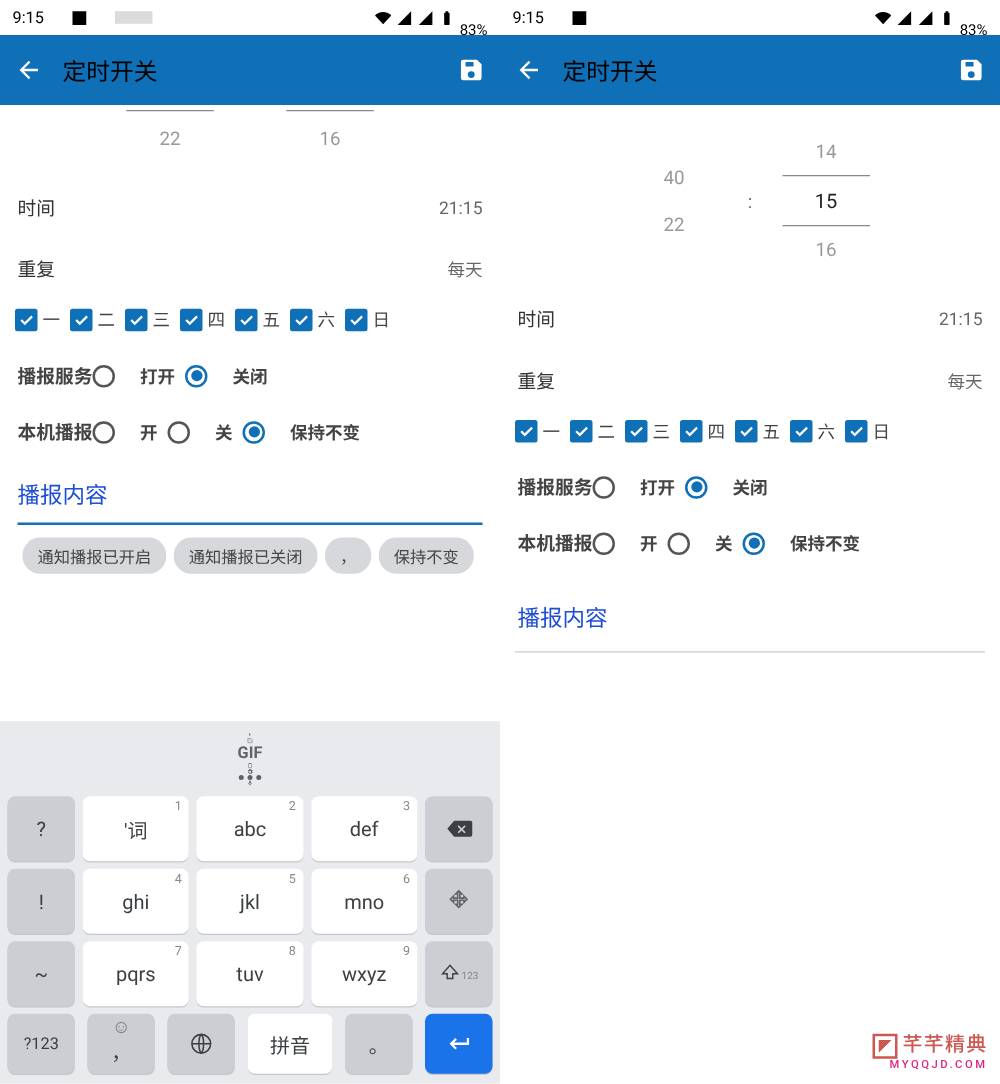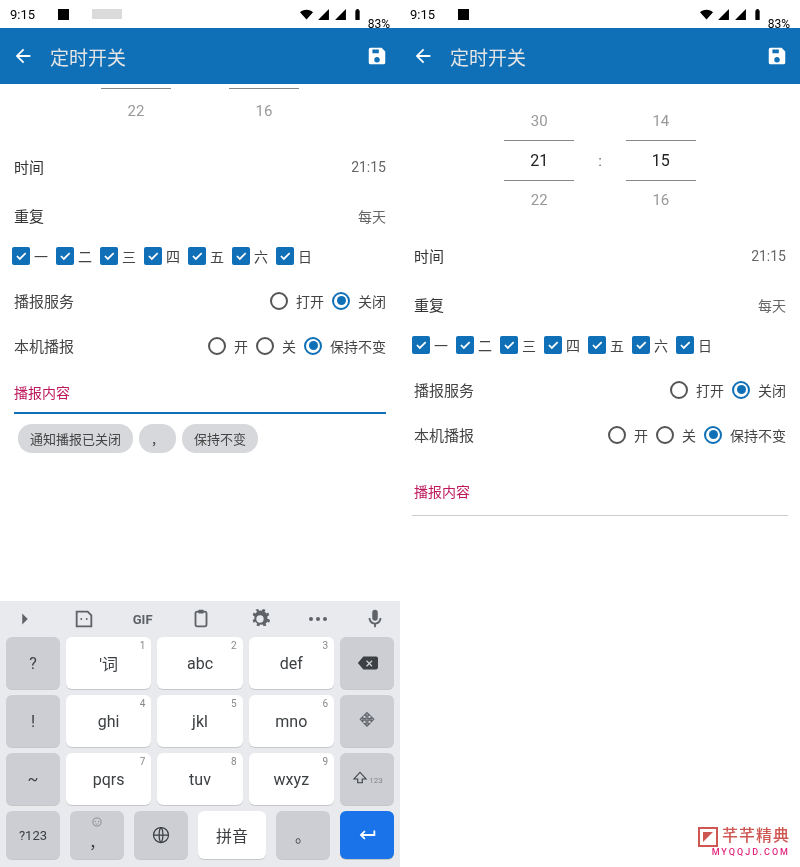--- a/index.html
+++ b/index.html
@@ -20,21 +20,21 @@
   }
   .statusbar .sb-left { display:flex; align-items:center; gap:23px; }
   .sb-square { width:11px; height:11px; background:#000; display:inline-block; }
   .sb-square.light { background:#888; }
   .statusbar .sb-right { display:flex; align-items:center; gap:4px; }
   .statusbar .sb-right svg { width:13px; height:13px; }
   .batt { font-size:12px;margin-top:20px; }
 
   
   .appbar {
-    background: #0f70b7; height: 56px; display:flex; align-items:center; padding:17px 12px; color:#e5e5e5;
+    background: #0f70b7; height: 56px; display:flex; align-items:center; padding:17px 12px; color:#000000;
     justify-content: space-between;
   }
   .appbar .left { display:flex; align-items:center; gap:16px; }
   .appbar .title { font-size: 19px; }
   .appbar svg { fill:#fff; }
 
   
   .content { flex:1; overflow:hidden; display:flex; flex-direction:column; padding: 0 12px; color:#444; }
 
   
@@ -50,37 +50,37 @@
   .row .val { color:#666; font-size:14px; }
 
   
   .days { display:flex; gap:8px; padding:6px 0 12px; align-items:center; font-size:14px;}
   .day { display:flex; align-items:center; gap:4px; }
   .chk { width:18px; height:18px; display:inline-flex; align-items:center; justify-content:center;
          background:#0f70b7; border-radius:2px; }
   .chk svg { width:14px; height:14px; stroke:#fff; stroke-width:3; fill:none; }
 
   
-  .radio-row { display:flex; justify-content:space-between; align-items:center; padding:12px 2px; font-size:15px;}
+  .radio-row { display:flex; align-items:center; padding:12px 2px; font-size:15px;font-weight:bold;}
   .radios { display:flex; gap:8px; align-items:center; }
-  .radio { display:flex; align-items:center; gap:8px; font-size:14px; }
+  .radio { display:flex; align-items:center; gap:20px; font-size:14px; }
   .rring { width:18px; height:18px; border:2px solid #555; border-radius:50%; display:inline-flex; align-items:center; justify-content:center; }
   .rring.sel { border-color:#0f70b7; }
   .rring.sel::after { content:""; width:9px; height:9px; background:#0f70b7; border-radius:50%; }
 
-  .linklabel { color:#be185d; font-size:14px; padding:14px 2px 4px; }
+  .linklabel { color:#1d4ed8; font-size:18px; padding:14px 2px 4px; }
   .input-underline { height:2px; background:#0f70b7; margin:6px 2px 10px; }
 
   
   .chips { display:flex; gap:6px; padding:0 6px 6px; }
   .chip { background:#d6d8db; color:#444; font-size:13px; border-radius:14px; padding:5px 12px; white-space:nowrap; }
 
   
   .kbd { background:#e8eaed; display:flex; flex-direction:column; }
-  .kbd-topbar { display:flex; align-items:center; justify-content:space-between; padding:8px 14px; height:36px;}
+  .kbd-topbar { display:flex; align-items:center; justify-content:space-between; padding:8px 14px; height:60px;flex-direction:column;}
   .kbd-topbar svg { width:22px; height:22px; fill:#5f6368; }
   .kbd-topbar .dots { display:flex; gap:3px; }
   .kbd-topbar .dots span { width:4px; height:4px; background:#5f6368; border-radius:50%; display:inline-block; }
   .kbd-grid { display:grid; grid-template-columns: 54px 1fr 1fr 1fr 54px; gap:6px; padding:0 6px 6px; }
   .key { background:#fff; border-radius:6px; height:52px; display:flex; align-items:center; justify-content:center;
          font-size:16px; color:#3c4043; position:relative; box-shadow: 0 1px 0 rgba(0,0,0,0.15); }
   .key.gray { background:#ccced3; }
   .key .sup { position:absolute; top:3px; right:6px; font-size:10px; color:#888; }
   .kbd-bot { display:grid; grid-template-columns: 54px 54px 54px 1fr 54px 54px; gap:10px; padding:0 6px 8px; }
   .kbd-bot .key { height:48px; }
@@ -245,20 +245,21 @@
             <span class="rring sel"></span>
             <span>保持不变</span>
           </div>
       </div>
     </div>
 
     <div class="linklabel">播报内容</div>
     <div class="input-underline"></div>
 
     <div class="chips">
+      <div class="chip">通知播报已开启</div>
       <div class="chip">通知播报已关闭</div>
       <div class="chip">，</div>
       <div class="chip">保持不变</div>
     </div>
   </div>
 
   <div class="kbd">
     <div class="kbd-topbar">
       <svg viewBox="0 0 24 24">
           <path d="M9 6l6 6-6 6z"></path>
@@ -407,22 +408,21 @@
     </div>
     <svg width="22" height="22" viewBox="0 0 24 24">
         <path d="M17 3H5a2 2 0 00-2 2v14a2 2 0 002 2h14a2 2 0 002-2V7l-4-4zM7 5h7v4H7V5zm5 14a3 3 0 110-6 3 3 0 010 6z"></path>
       </svg>
   </div>
 
   <div class="content">
 
     <div class="tp-wrap">
       <div class="tp-col">
-        <div class="tp-ghost">30</div>
-        <div class="tp-sel">21</div>
+        <div class="tp-ghost">40</div>
         <div class="tp-ghost">22</div>
       </div>
       <div style="color:#666">:</div>
       <div class="tp-col">
         <div class="tp-ghost">14</div>
         <div class="tp-sel">15</div>
         <div class="tp-ghost">16</div>
       </div>
     </div>
 

